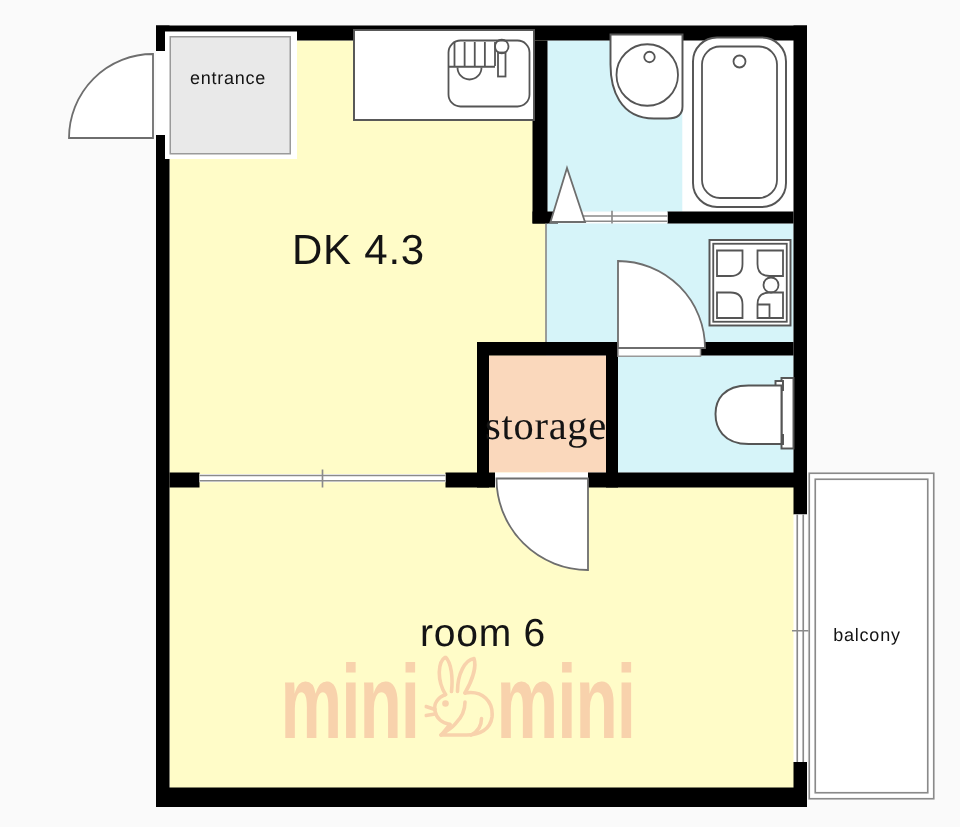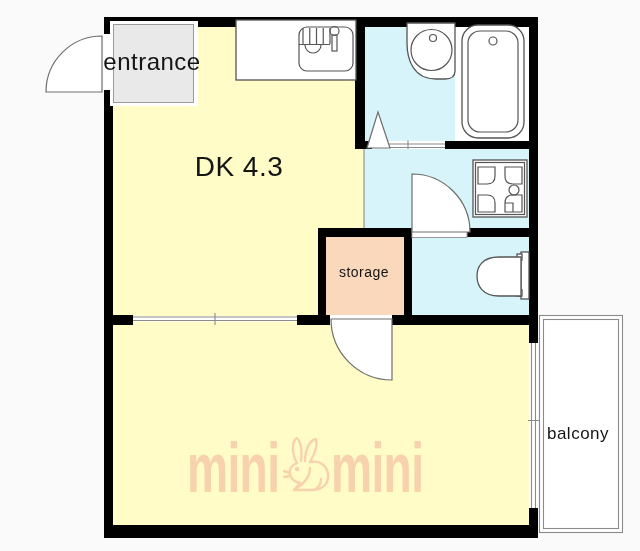--- a/index.html
+++ b/index.html
@@ -23,25 +23,25 @@
   .fx{fill:#ffffff;stroke:var(--line-color,#555);stroke-width:1.3;}
   .fxn{fill:none;stroke:var(--line-color,#555);stroke-width:1.2;}
   .door{fill:#ffffff;stroke:#6e6e6e;stroke-width:1.2;}
   .graybox{fill:var(--entrance-fill,#e9e9e9);stroke:#9a9a9a;stroke-width:1;}
 
   
   .lbl{
     position:absolute;transform:translate(-50%,-50%);
     color:#141414;white-space:nowrap;letter-spacing:0.5px;
   }
-  .lbl-entrance{left:152px;top:62px;font-size:24px;}
+  .lbl-entrance{left:152px;top:52px;font-size:12px;}
   .lbl-dk{left:239px;top:167px;font-size:28px;}
-  .lbl-storage{left:364px;top:272px;font-size:14px;}
+  .lbl-storage{left:364px;top:284px;font-size:27px;font-family:Liberation Serif, serif;}
   .lbl-room{left:322px;top:422px;font-size:26px;}
-  .lbl-balcony{left:578px;top:434px;font-size:17px;}
+  .lbl-balcony{left:578px;top:423px;font-size:12px;}
 
   
   .wm{
     position:absolute;top:433px;
     color:var(--watermark-color,#f8d2ac);
     font-weight:bold;font-size:70px;line-height:70px;
     letter-spacing:-1px;
     transform:scaleX(0.66);transform-origin:0 50%;
     user-select:none;
   }
@@ -154,20 +154,21 @@
       <path class="door" d="M102,92 L46,92 A56,56 0 0 1 102,36 Z"></path>
       <path class="door" d="M367,148 L390,148 L378,112 Z"></path>
       <path class="door" d="M412,232 L412,174 A58,58 0 0 1 470,232 Z"></path>
       <path class="door" d="M392,319 L331,319 A61,61 0 0 0 392,380 Z"></path>
     </g>
   </svg>
 
   <div class="lbl lbl-entrance">entrance</div>
   <div class="lbl lbl-dk">DK 4.3</div>
   <div class="lbl lbl-storage">storage</div>
+  <div class="lbl lbl-room">room 6</div>
   <div class="lbl lbl-balcony">balcony</div>
 
   <span class="wm wm-left">mini</span>
   <svg class="rabbit" width="47" height="57" viewBox="0 0 47 57" fill="none" stroke="var(--watermark-color,#f8d2ac)" stroke-width="2.4" stroke-linecap="round" stroke-linejoin="round">
     <path d="M14,26 C8,16 9,4 14,1 C18,5 19,15 18,24"></path>
     <path d="M22,24 C22,12 27,3 33,2 C35,8 31,18 27,25"></path>
     <path d="M14,26 C9,28 6,32 7,37 C8,42 12,45 17,46"></path>
     <circle cx="14" cy="32" r="2.2" fill="var(--watermark-color,#f8d2ac)" stroke="none"></circle>
     <path d="M7,36 L1,34 M7,39 L1,40"></path>
     <path d="M27,25 C39,23 46,31 45,41 C44,49 37,53 28,53 L11,53 C15,50 19,48 21,45 C25,41 27,36 27,31"></path>

